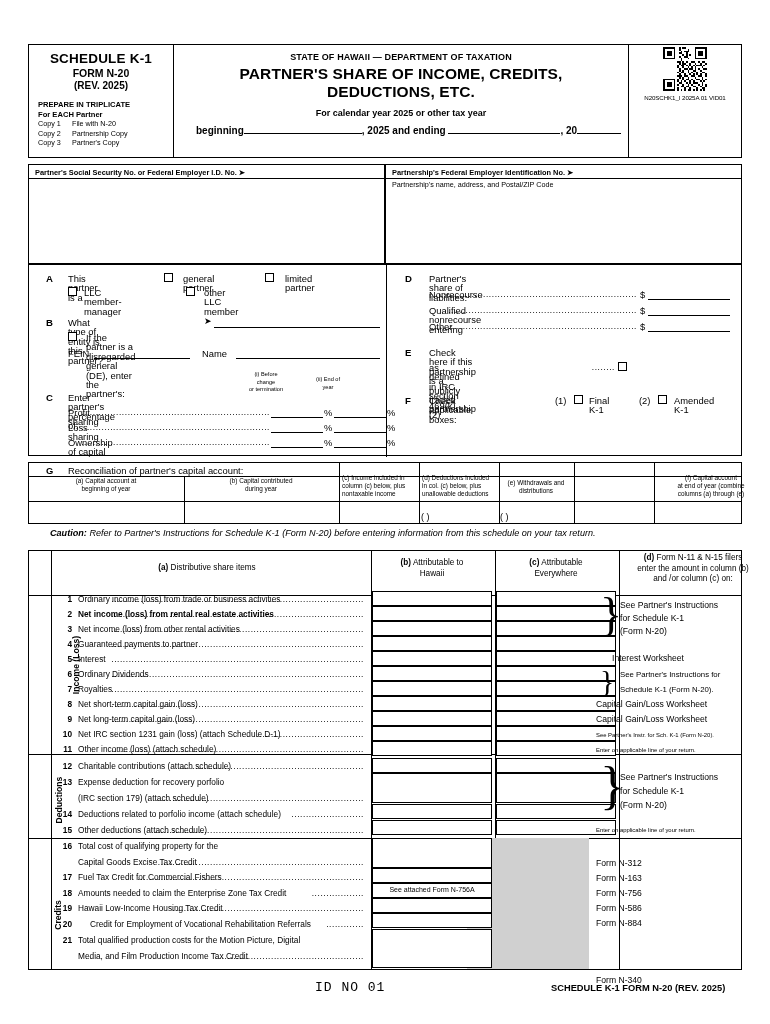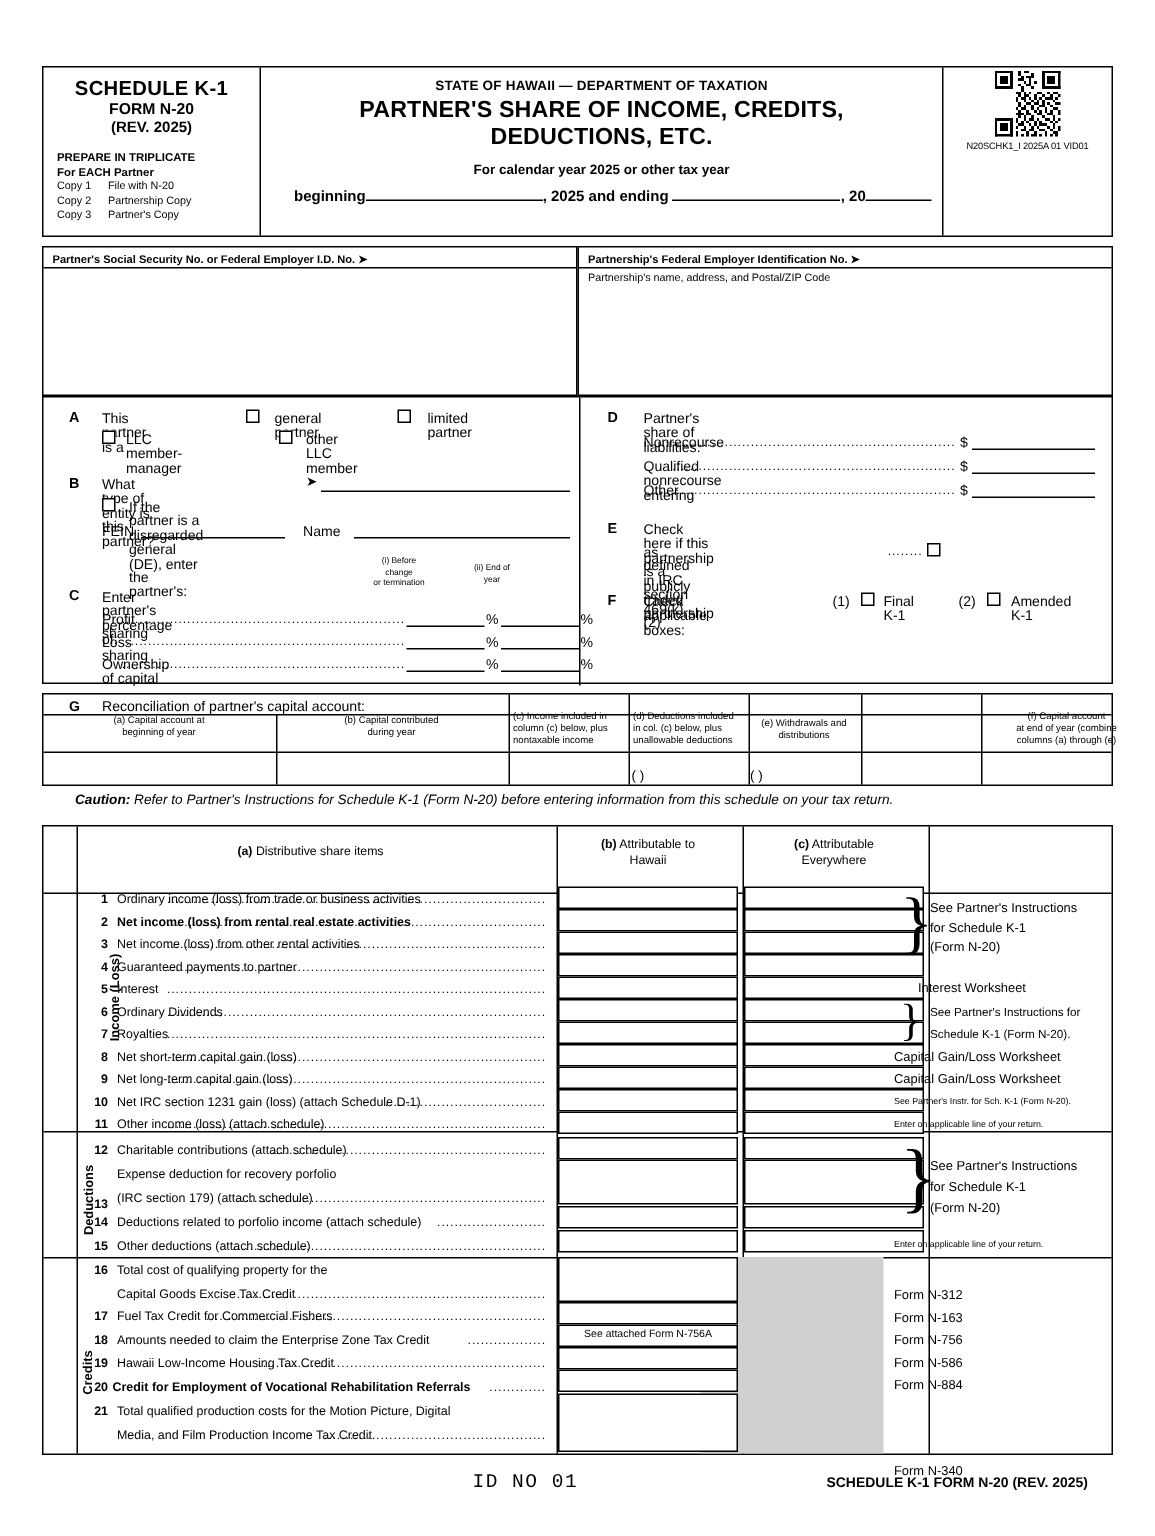--- a/index.html
+++ b/index.html
@@ -477,20 +477,25 @@
     <div style="font-weight:normal;"><b>(a)</b> Distributive share items</div>
   </div>
   <div class="colhdr" style="left:372px;top:558px;width:120px;">
     <div><b>(b)</b> Attributable to</div>
     <div>Hawaii</div>
   </div>
   <div class="colhdr" style="left:496px;top:558px;width:120px;">
     <div><b>(c)</b> Attributable</div>
     <div>Everywhere</div>
   </div>
+  <div class="colhdr" style="left:620px;top:553px;width:146px;">
+    <div><b>(d)</b> Form N-11 &amp; N-15 filers</div>
+    <div>enter the amount in column (b)</div>
+    <div>and /or column (c) on:</div>
+  </div>
 
   <div class="vlabel" style="left:16px;top:660px;width:120px;">Income (Loss)</div>
   <div class="vlabel" style="left:14px;top:795px;width:90px;">Deductions</div>
   <div class="vlabel" style="left:18px;top:910px;width:80px;">Credits</div>
 
   <div class="rownum" style="left:60px;top:594px;">1</div>
   <div class="rowlbl" style="left:78px;top:594px;">Ordinary income (loss) from trade or business activities</div>
   <div class="dotfill" style="left:78px;top:594px;width:286px;text-align:right;">.......................................................................................</div>
   <div class="inbox" style="left:372px;top:591px;width:120px;height:15px;"></div>
   <div class="inbox" style="left:496px;top:591px;width:120px;height:15px;"></div>
@@ -567,21 +572,21 @@
   <div class="dcol" style="left:596px;top:714px;">Capital Gain/Loss Worksheet</div>
   <div class="dcol-sm" style="left:596px;top:732px;">See Partner's Instr. for Sch. K-1 (Form N-20).</div>
   <div class="dcol-sm" style="left:596px;top:747px;">Enter on applicable line of your return.</div>
 
   <div class="rownum" style="left:57px;top:761px;width:15px;">12</div>
   <div class="rowlbl" style="left:78px;top:761px;">Charitable contributions (attach schedule)</div>
   <div class="dotfill" style="left:78px;top:761px;width:286px;text-align:right;">...............................................................</div>
   <div class="inbox" style="left:372px;top:758px;width:120px;height:15px;"></div>
   <div class="inbox" style="left:496px;top:758px;width:120px;height:15px;"></div>
 
-  <div class="rownum" style="left:57px;top:777px;width:15px;margin-top:20px;">13</div>
+  <div class="rownum" style="left:57px;top:777px;width:15px;">13</div>
   <div class="rowlbl" style="left:78px;top:777px;">Expense deduction for recovery porfolio</div>
   <div class="rowlbl" style="left:78px;top:793px;">(IRC section 179) (attach schedule)</div>
   <div class="dotfill" style="left:78px;top:793px;width:286px;text-align:right;">.......................................................................</div>
   <div class="inbox" style="left:372px;top:773px;width:120px;height:30px;"></div>
   <div class="inbox" style="left:496px;top:773px;width:120px;height:30px;"></div>
 
   <div class="rownum" style="left:57px;top:809px;width:15px;">14</div>
   <div class="rowlbl" style="left:78px;top:809px;">Deductions related to porfolio income (attach schedule)</div>
   <div class="dotfill" style="left:78px;top:809px;width:286px;text-align:right;">.........................</div>
   <div class="inbox" style="left:372px;top:804px;width:120px;height:15px;"></div>
@@ -617,21 +622,21 @@
   <div class="dotfill" style="left:78px;top:888px;width:286px;text-align:right;">..................</div>
   <div class="inbox" style="left:372px;top:883px;width:120px;height:15px;"></div>
   <div style="position:absolute;left:375px;top:886px;width:114px;font-size:7px;text-align:center;">See attached Form N-756A</div>
 
   <div class="rownum" style="left:57px;top:903px;width:15px;">19</div>
   <div class="rowlbl" style="left:78px;top:903px;">Hawaii Low-Income Housing Tax Credit</div>
   <div class="dotfill" style="left:78px;top:903px;width:286px;text-align:right;">..................................................................</div>
   <div class="inbox" style="left:372px;top:898px;width:120px;height:15px;"></div>
 
   <div class="rownum" style="left:57px;top:919px;width:15px;">20</div>
-  <div class="rowlbl" style="left:75px;top:919px;font-weight:bold;">Credit for Employment of Vocational Rehabilitation Referrals</div>
+  <div class="rowlbl" style="left:90px;top:919px;">Credit for Employment of Vocational Rehabilitation Referrals</div>
   <div class="dotfill" style="left:78px;top:919px;width:286px;text-align:right;">.............</div>
   <div class="inbox" style="left:372px;top:913px;width:120px;height:15px;"></div>
 
   <div class="rownum" style="left:57px;top:935px;width:15px;">21</div>
   <div class="rowlbl" style="left:78px;top:935px;">Total qualified production costs for the Motion Picture, Digital</div>
   <div class="rowlbl" style="left:78px;top:951px;">Media, and Film Production Income Tax Credit</div>
   <div class="dotfill" style="left:78px;top:951px;width:286px;text-align:right;">...................................................</div>
   <div class="inbox" style="left:372px;top:929px;width:120px;height:39px;"></div>
 
   <div class="dcol" style="left:596px;top:858px;">Form N-312</div>

